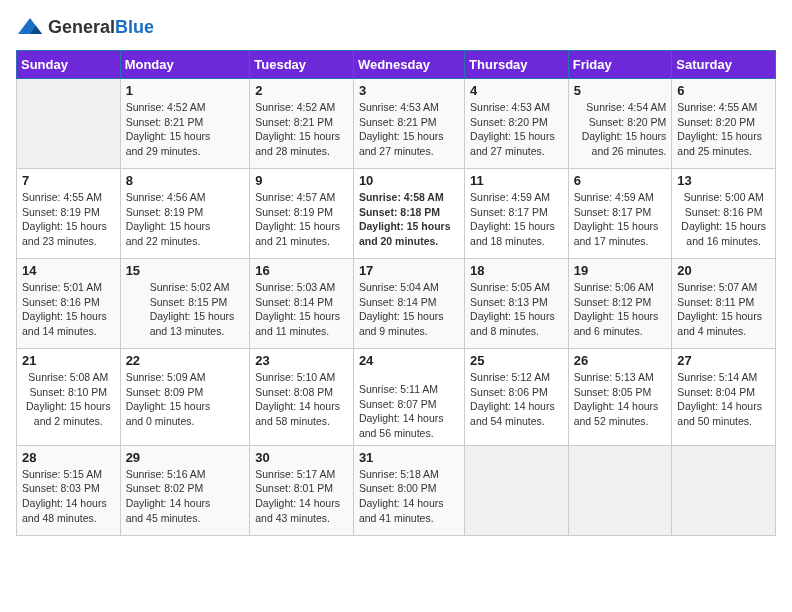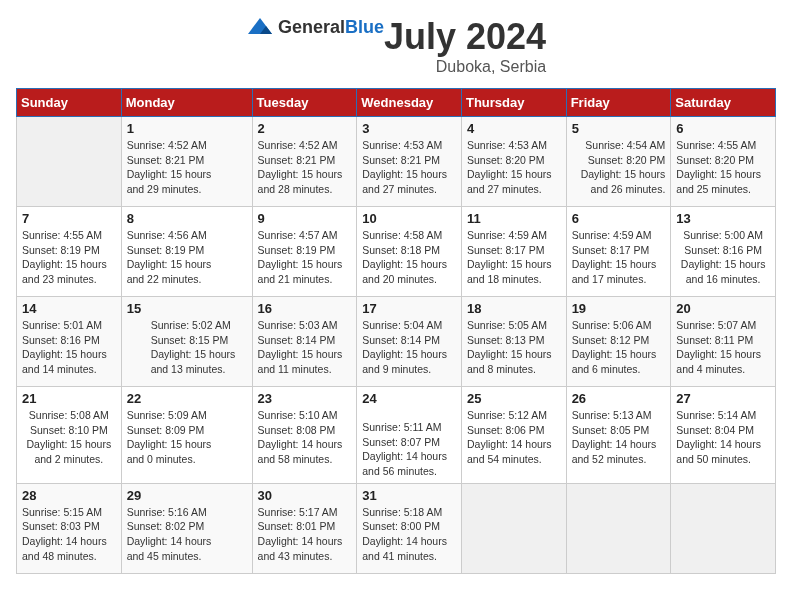--- a/index.html
+++ b/index.html
@@ -5,21 +5,21 @@
     * { box-sizing: border-box; margin: 0; padding: 0; }
     body {
       font-family: Arial, sans-serif;
       background: #fff;
       width: 792px;
       min-height: 612px;
       padding: 16px;
     }
     .header {
       display: flex;
-      justify-content: center;
+      justify-content: flex-start;
       align-items: flex-start;
       margin-bottom: 12px;
     }
     .logo {
       display: flex;
       align-items: center;
       gap: 4px;
     }
     .logo-text-general {
       font-size: 18px;
@@ -46,21 +46,21 @@
     .location {
       font-size: 16px;
       color: #555;
     }
     table {
       width: 100%;
       border-collapse: collapse;
       font-size: 11px;
     }
     thead tr th {
-      background-color: #b91c1c;
+      background-color: #6d28d9;
       color: #fff;
       padding: 6px 4px;
       text-align: left;
       font-size: 13px;
       font-weight: bold;
       border: 1px solid #2a6db5;
     }
     tbody tr td {
       border: 1px solid #ccc;
       vertical-align: top;
@@ -95,24 +95,20 @@
 <div class="header">
   <div class="logo">
     <svg class="logo-icon" viewBox="0 0 28 22">
       <polygon points="14,2 26,18 2,18" fill="#1a6fc4"></polygon>
       <polygon points="20,10 26,18 14,18" fill="#0a4a8a"></polygon>
     </svg>
     <div>
       <span class="logo-text-general">General</span><span class="logo-text-blue">Blue</span>
     </div>
   </div>
-  <div class="title-block">
-    <div class="month-year">July 2024</div>
-    <div class="location">Duboka, Serbia</div>
-  </div>
 </div>
 
 <table>
   <thead>
     <tr id="weekday-header">
         <th>Sunday</th>
         <th>Monday</th>
         <th>Tuesday</th>
         <th>Wednesday</th>
         <th>Thursday</th>
@@ -183,21 +179,21 @@
         </td>
         <td>
           <span class="day-number">9</span>
           <div class="day-info" style="white-space: pre-line;">Sunrise: 4:57 AM
 Sunset: 8:19 PM
 Daylight: 15 hours
 and 21 minutes.</div>
         </td>
         <td>
           <span class="day-number">10</span>
-          <div class="day-info" style="white-space: pre-line;">Sunrise: 4:58 AM
+          <div class="day-info" style="white-space: pre-line; font-weight: bold;">Sunrise: 4:58 AM
 Sunset: 8:18 PM
 Daylight: 15 hours
 and 20 minutes.</div>
         </td>
         <td>
           <span class="day-number">11</span>
           <div class="day-info" style="white-space: pre-line;">Sunrise: 4:59 AM
 Sunset: 8:17 PM
 Daylight: 15 hours
 and 18 minutes.</div>

